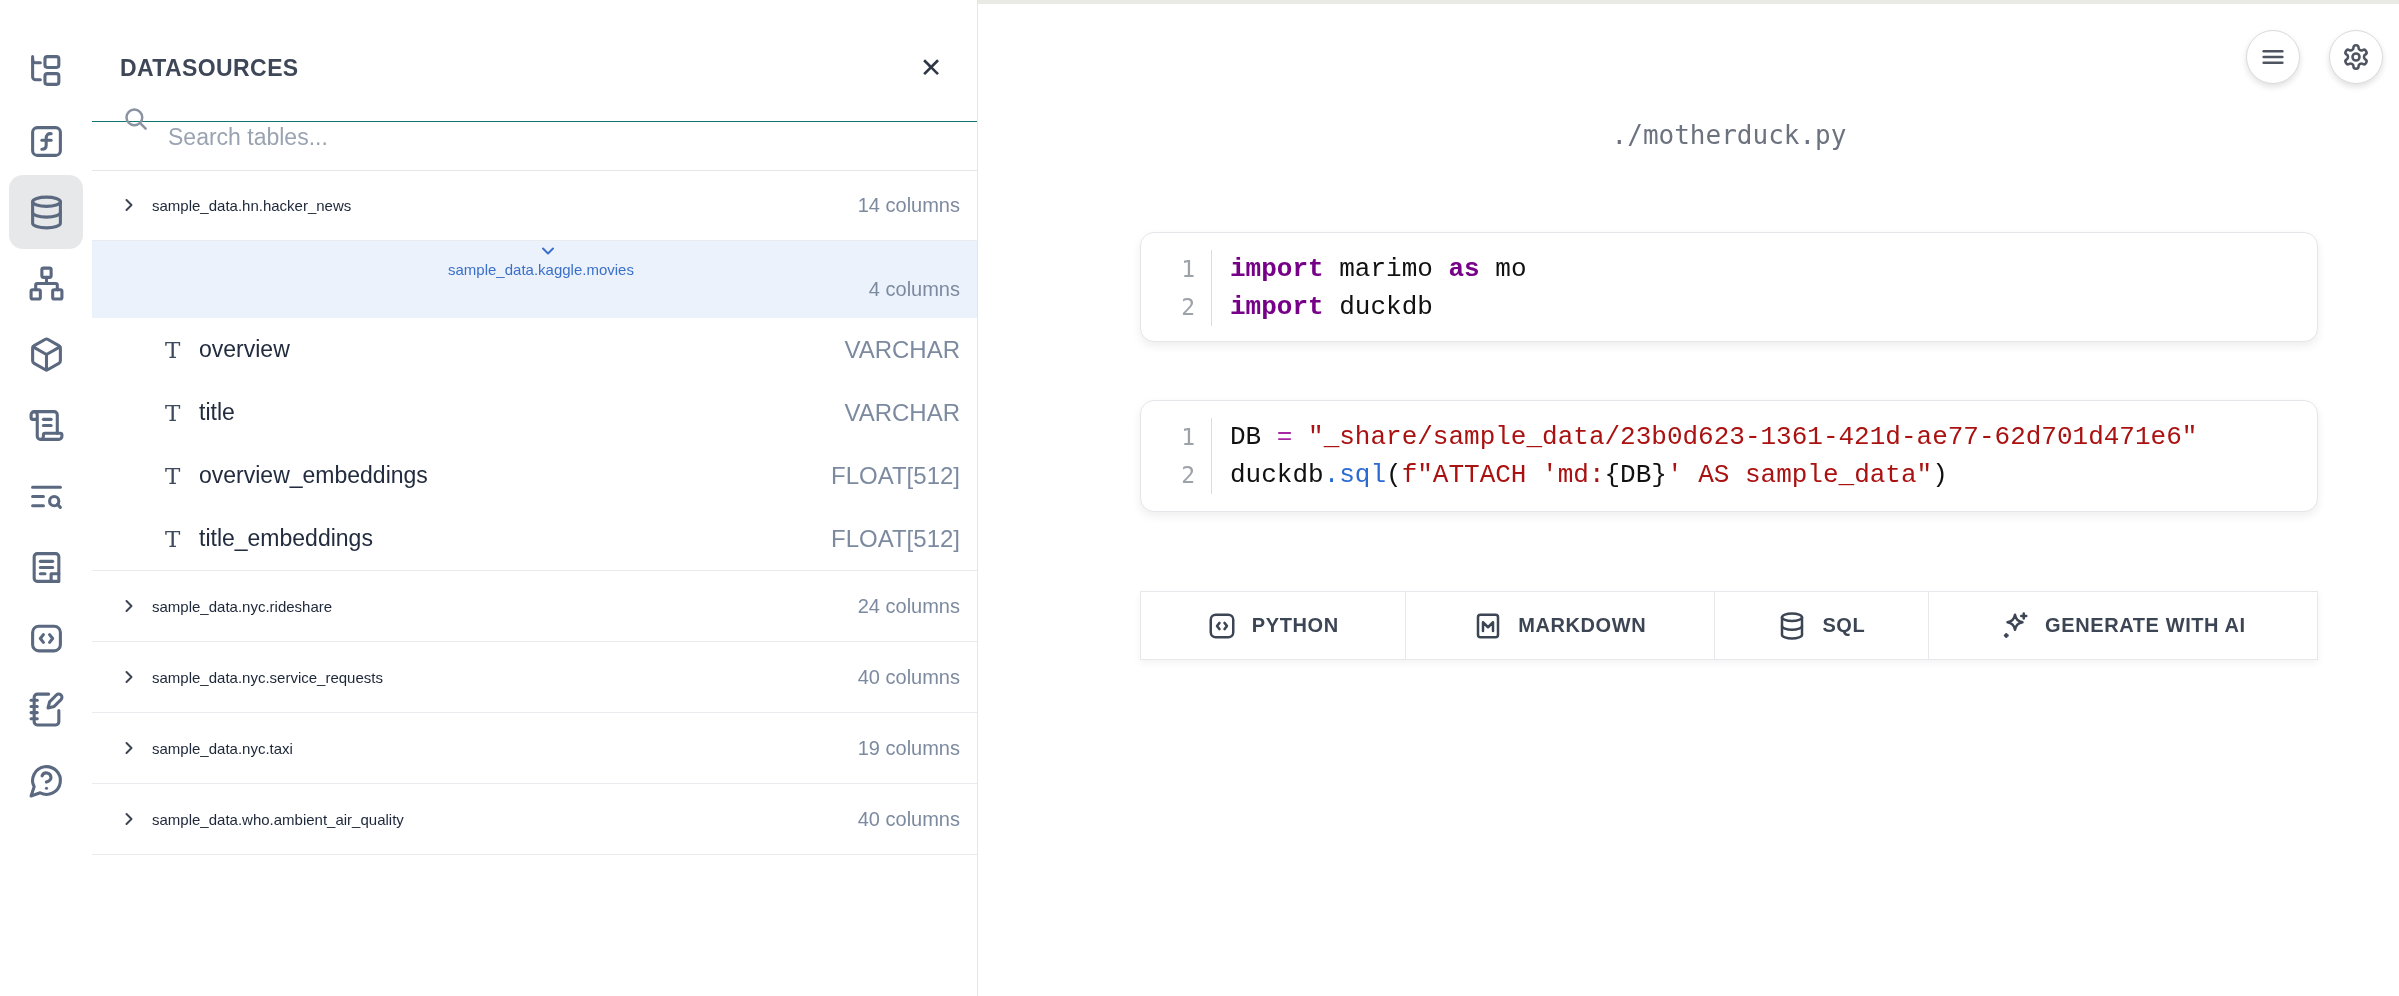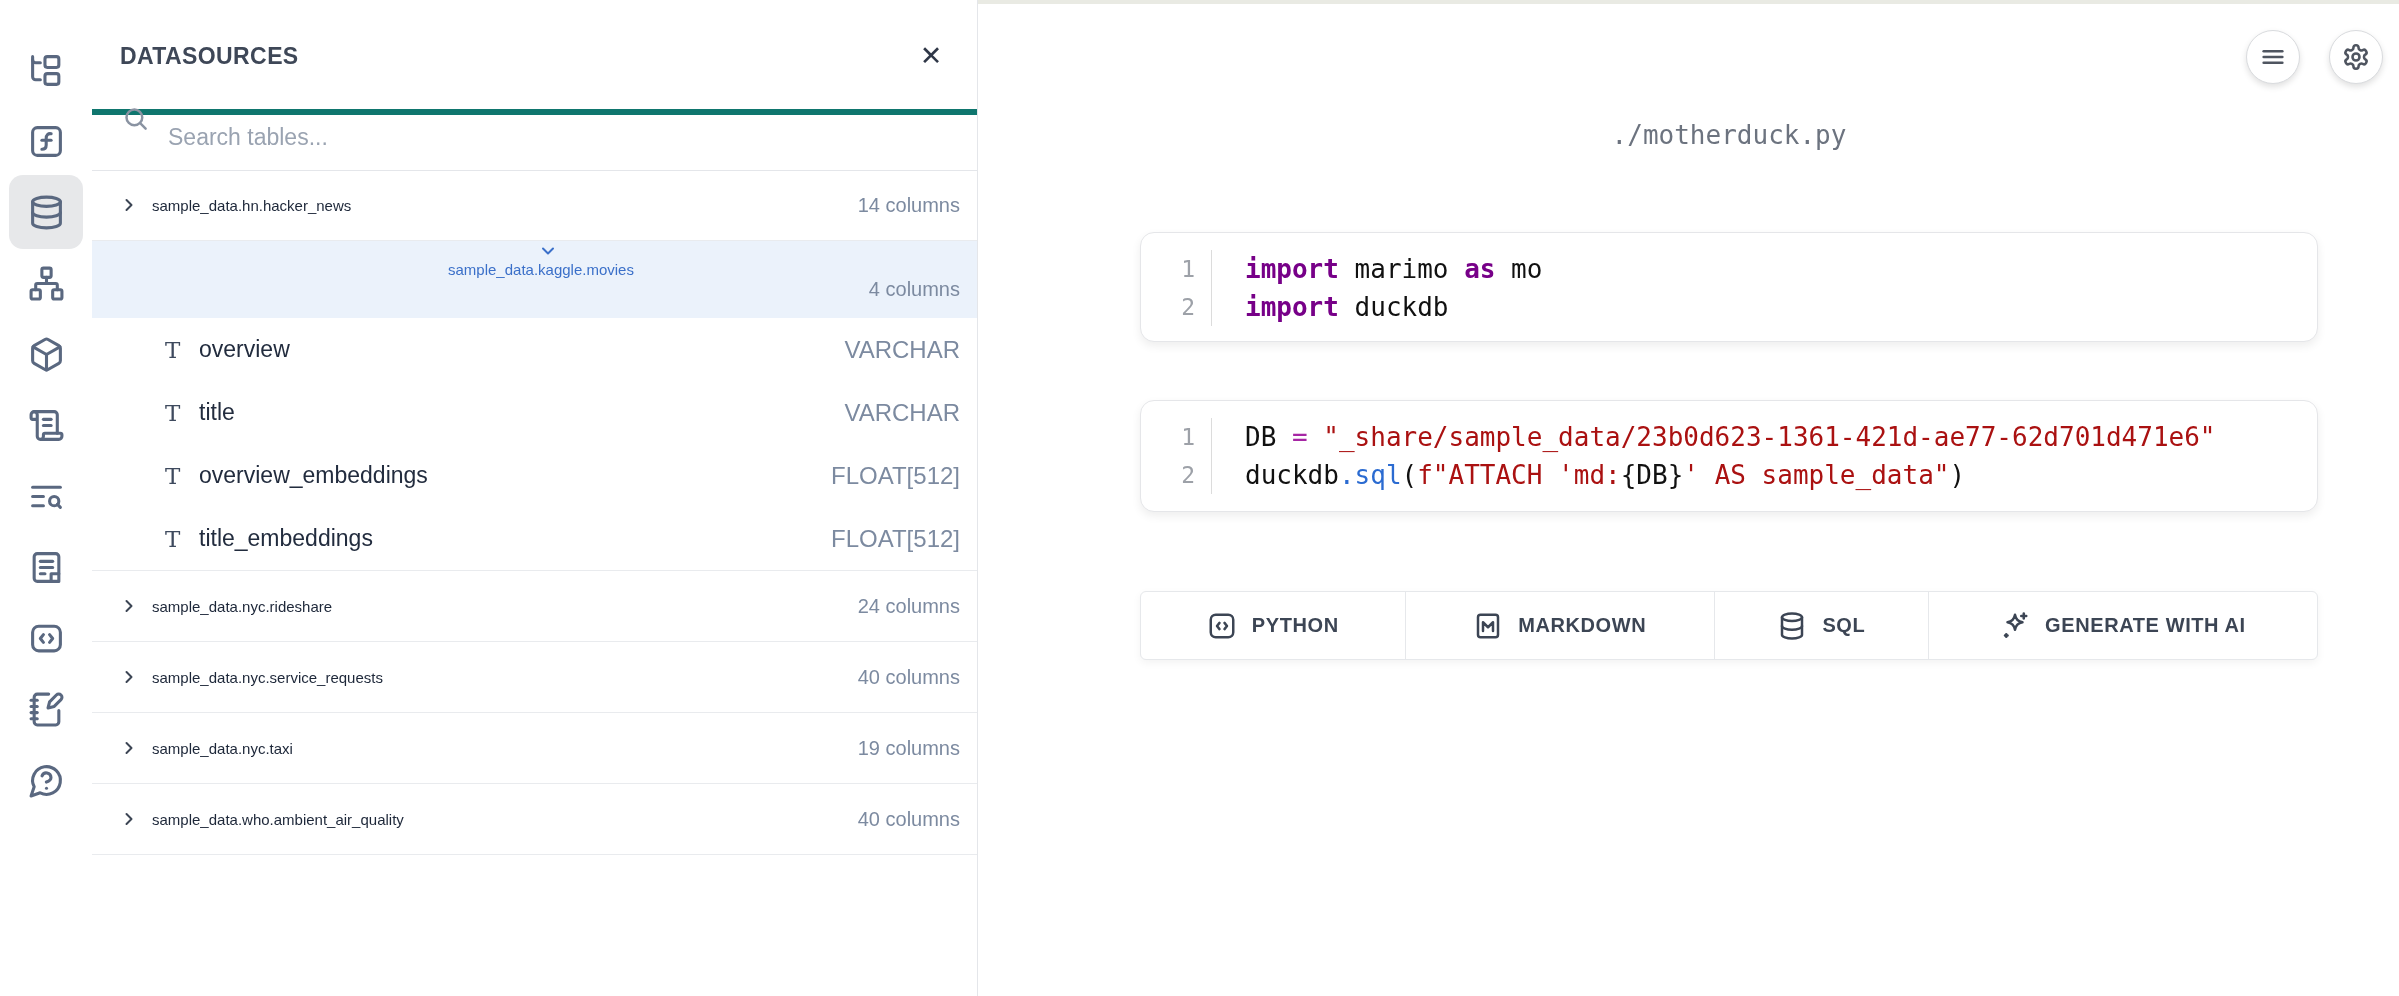--- a/index.html
+++ b/index.html
@@ -8,21 +8,21 @@
   .top-strip{position:absolute;left:0;top:0;width:2399px;height:4px;background:#e9eae3;}
 
   
   .activity-bar{position:absolute;left:0;top:0;width:92px;height:996px;background:#fff;border-right:1px solid #e4e6ea;}
   .act-item{position:absolute;left:9px;width:74px;height:74px;display:flex;align-items:center;justify-content:center;border-radius:14px;cursor:pointer;}
   .act-item.active{background:#e7e8ea;}
   .act-item svg{width:37px;height:37px;stroke:#5a6880;stroke-width:2;fill:none;stroke-linecap:round;stroke-linejoin:round;}
 
   
   .panel{position:absolute;left:92px;top:0;width:885px;height:996px;background:#fff;border-right:1px solid #e4e6ea;}
-  .panel-header{position:absolute;left:0;top:4px;width:100%;height:105px;border-bottom:6px solid #0f766e;display:flex;align-items:center;}
+  .panel-header{position:absolute;left:0;top:16px;width:100%;height:105px;border-bottom:1px solid #0f766e;display:flex;align-items:center;}
   .panel-title{margin-left:28px;font-size:23px;font-weight:700;color:#3e4757;letter-spacing:.4px;}
   .close-btn{position:absolute;right:26px;top:50%;transform:translateY(-50%);width:40px;height:40px;display:flex;align-items:center;justify-content:center;
              font-size:27px;color:#2f3747;cursor:pointer;background:none;border:none;line-height:1;}
   .search-row{position:absolute;left:0;top:105px;width:100%;height:65px;border-bottom:1px solid #e4e6ea;display:flex;}
   .search-row svg{width:27px;height:27px;margin-left:30px;stroke:#8a93a2;stroke-width:2.2;fill:none;stroke-linecap:round;}
   .search-input{flex:1;margin-left:17px;border:none;outline:none;font-size:23px;color:#1d2739;background:transparent;font-family:inherit;}
   .search-input::placeholder{color:#9aa3b1;}
 
   .tables-list{position:absolute;left:0;top:170px;width:100%;}
   .table-row{height:71px;display:flex;align-items:center;border-bottom:1px solid #e9ebee;cursor:pointer;box-sizing:border-box;}
@@ -42,29 +42,29 @@
 
   
   .nb-title{position:absolute;left:1140px;top:120px;width:1178px;text-align:center;
             font-family:"DejaVu Sans Mono","Liberation Mono",monospace;font-size:26px;color:#6c737f;cursor:pointer;}
   .cell{position:absolute;left:1140px;width:1178px;background:#fff;border:1px solid #e5e6e9;border-radius:14px;
         box-shadow:0 4px 10px rgba(0,0,0,.07);box-sizing:border-box;padding:17px 0;}
   .cell.c1{top:232px;height:110px;}
   .cell.c2{top:400px;height:112px;}
   .code-line{display:flex;line-height:38px;font-family:"DejaVu Sans Mono","Liberation Mono",monospace;font-size:26px;}
   .ln{width:70px;padding-right:16px;box-sizing:border-box;text-align:right;color:#9da1a8;font-size:23px;user-select:none;}
-  .code{border-left:1px solid #dcdcdc;padding-left:33px;white-space:pre;color:#111;cursor:text;}
+  .code{border-left:1px solid #dcdcdc;padding-left:18px;white-space:pre;color:#111;cursor:text;font-family:Liberation Mono, monospace;}
   .tk-kw{color:#770088;font-weight:700;}
   .tk-op{color:#a626a4;}
   .tk-str{color:#aa1111;}
   .tk-fn{color:#2b6bd1;}
   .tk-pl{color:#111;}
 
   
-  .add-bar{position:absolute;left:1140px;top:591px;width:1178px;height:69px;background:#fff;border:1px solid #e6e8eb;border-radius:6px;
+  .add-bar{position:absolute;left:1140px;top:591px;width:1178px;height:69px;background:#fff;border:1px solid #e6e8eb;border-radius:0;
            box-shadow:0 3px 8px rgba(0,0,0,.05);box-sizing:border-box;display:flex;overflow:hidden;}
   .add-btn{display:flex;align-items:center;justify-content:center;gap:15px;border:none;background:none;cursor:pointer;
            font-family:inherit;font-size:20px;font-weight:700;letter-spacing:.6px;color:#3c4554;border-right:1px solid #e6e8eb;}
   .add-btn:last-child{border-right:none;}
   .add-btn svg{width:30px;height:30px;stroke:#3c4554;stroke-width:2;fill:none;stroke-linecap:round;stroke-linejoin:round;}
   .w1{width:22.5%;} .w2{width:26.3%;} .w3{width:18.2%;} .w4{width:33%;}
 
   
   .circle-btn{position:absolute;top:30px;width:54px;height:54px;border-radius:50%;background:#fff;border:1px solid #d9dbde;
               box-shadow:0 3px 6px rgba(0,0,0,.12);display:flex;align-items:center;justify-content:center;cursor:pointer;}

